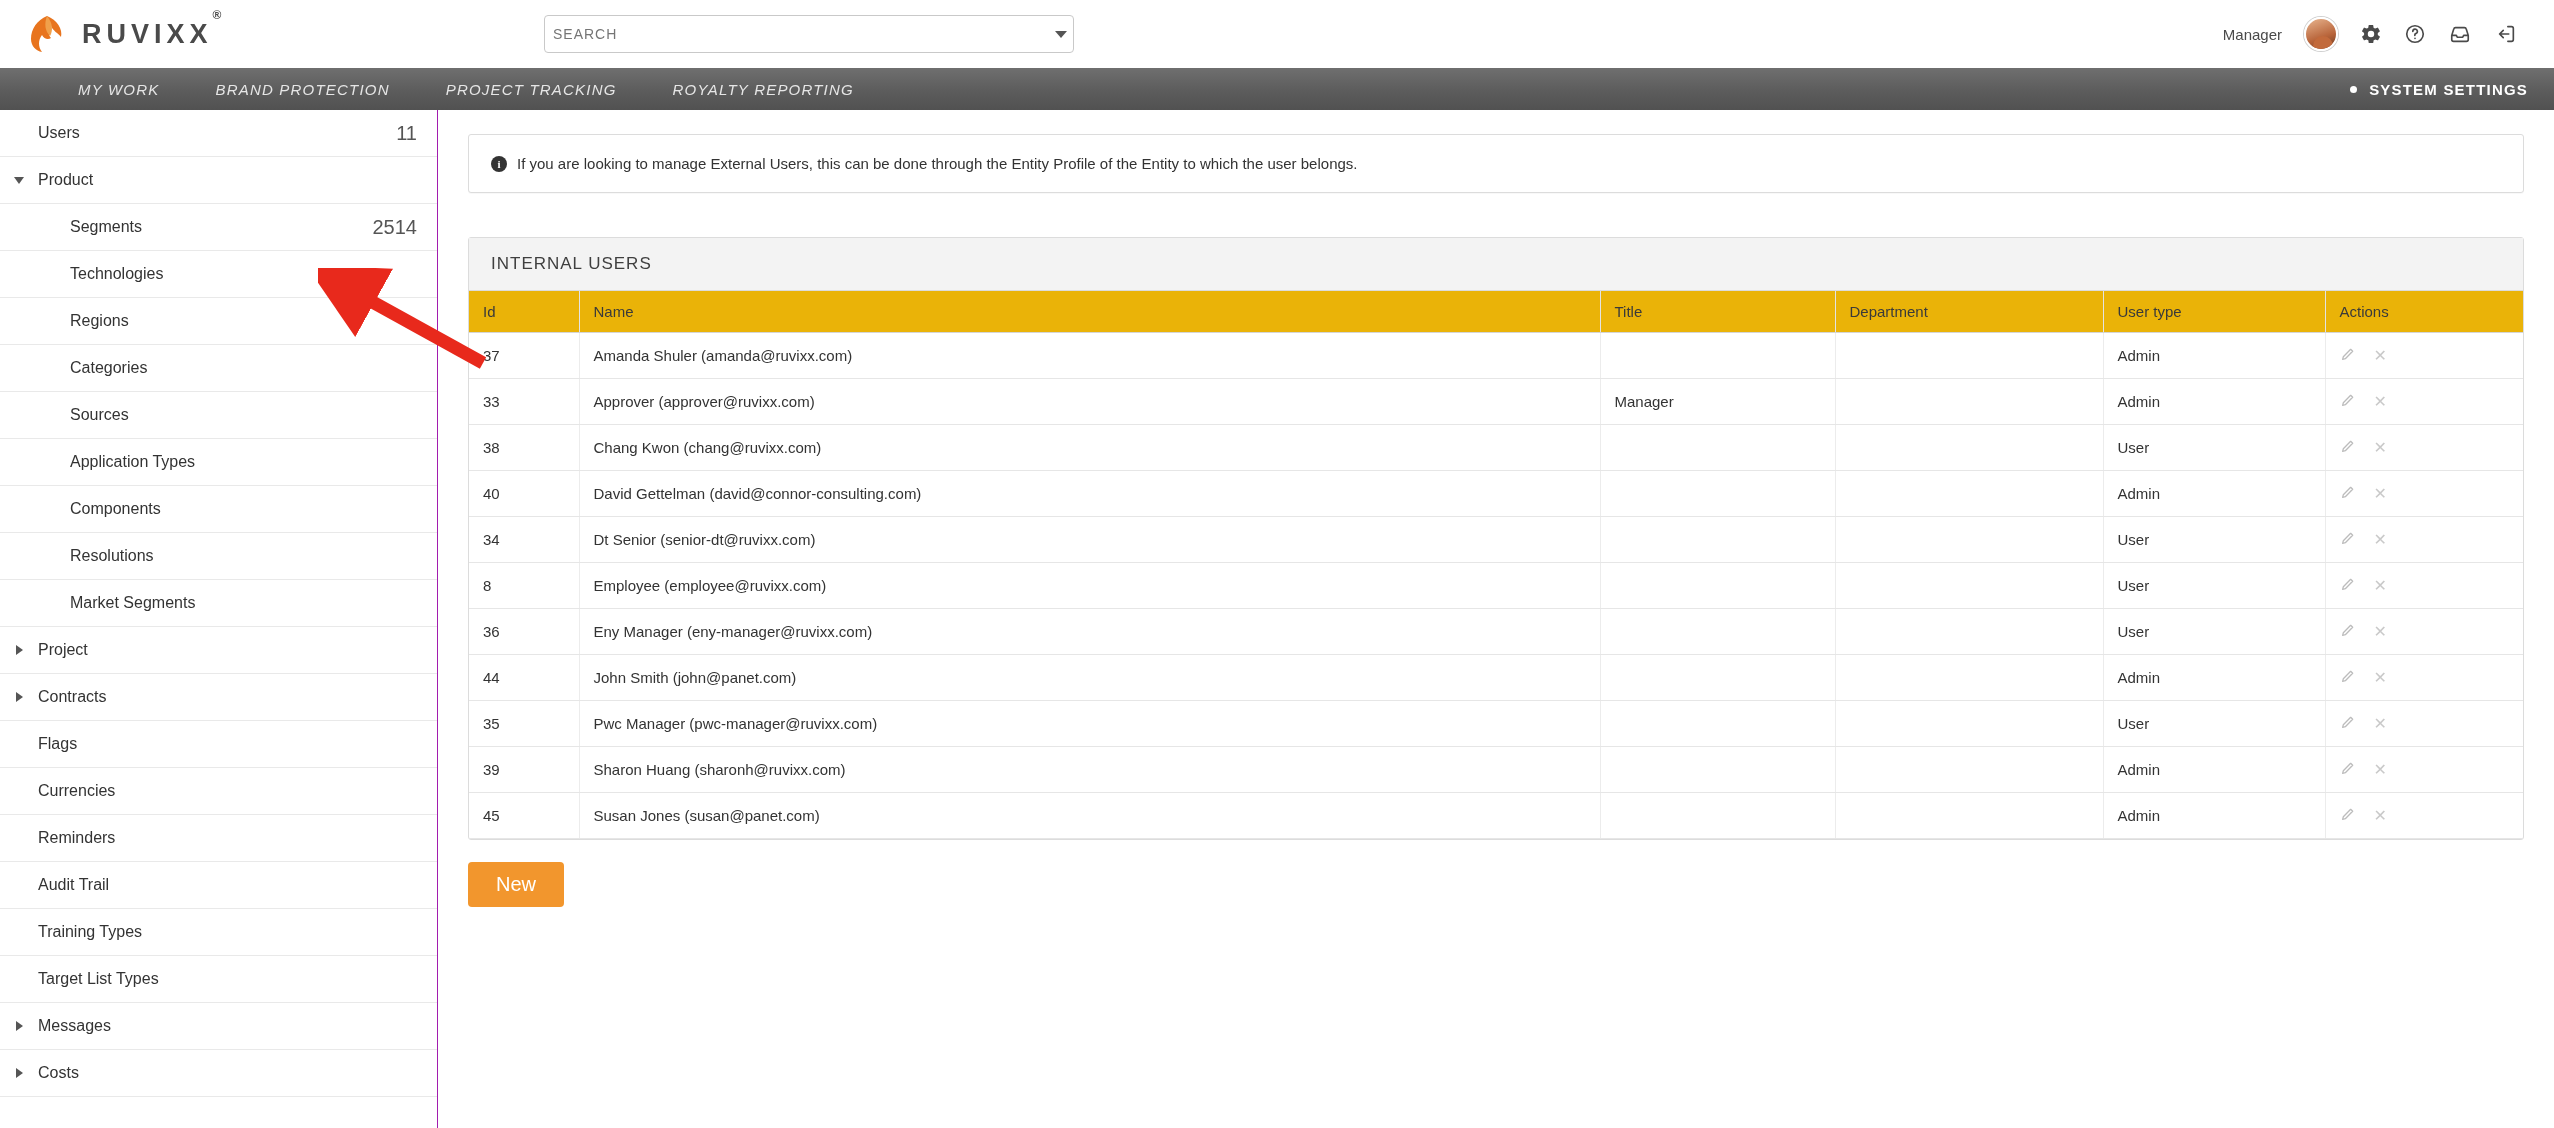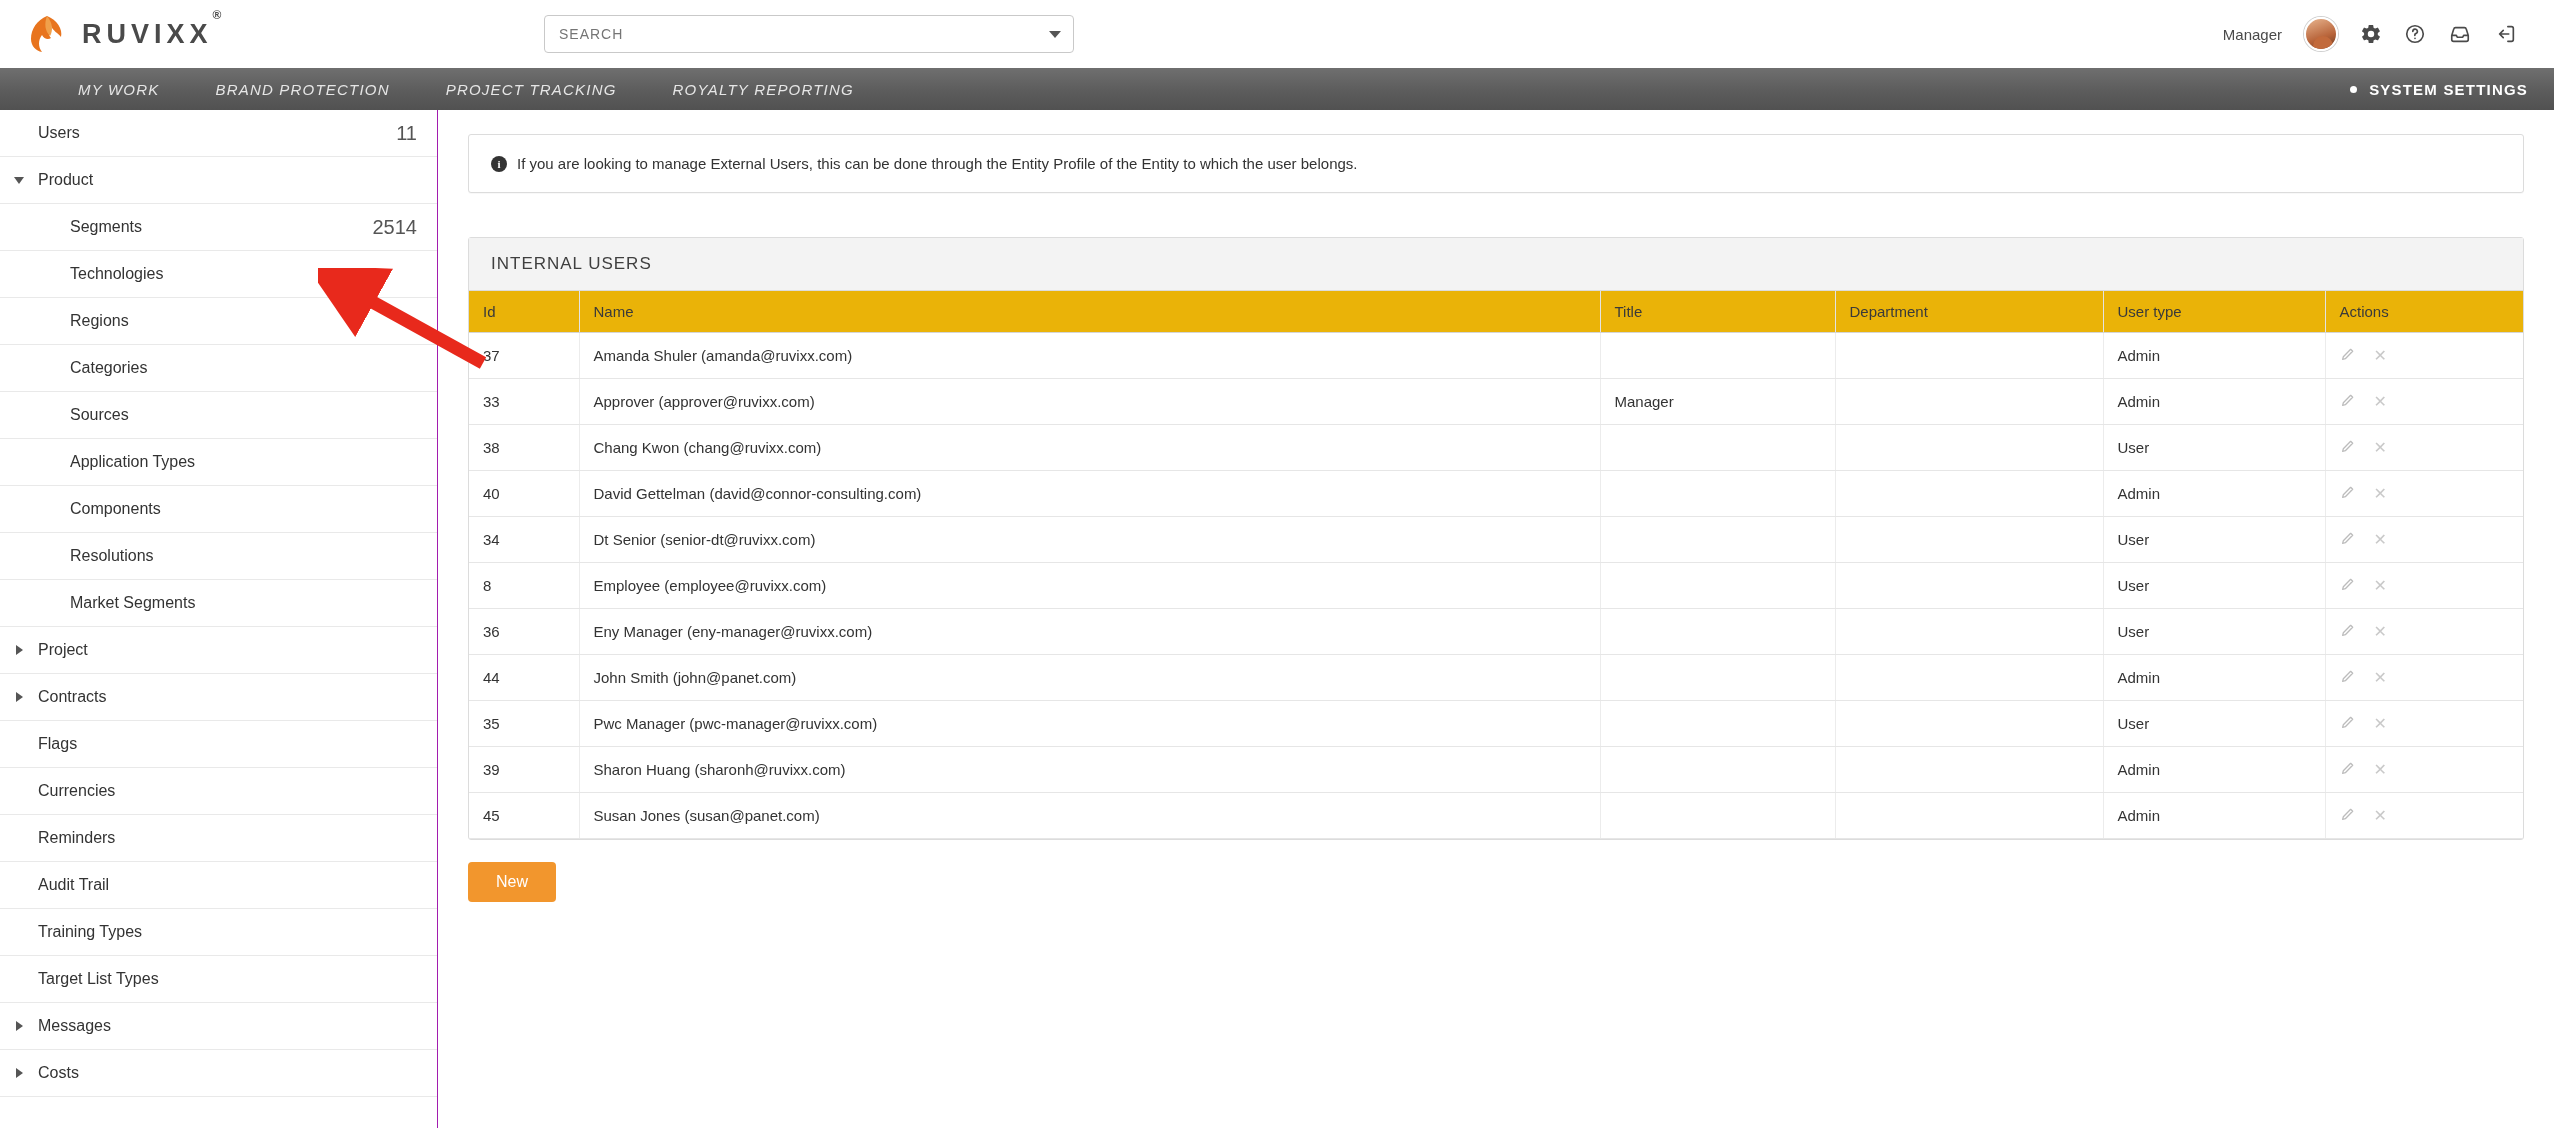--- a/index.html
+++ b/index.html
@@ -37,21 +37,21 @@
   .brand-text sup { font-size: 12px; letter-spacing: 0; top: -14px; position: relative; }
 
   .searchbox {
     width: 530px;
     height: 38px;
     border: 1px solid #c9c9c9;
     border-radius: 4px;
     background: #fff;
     display: flex;
     align-items: center;
-    padding: 0 12px;
+    padding: 0 6px;
     position: relative;
     margin-left: 88px;
   }
   .searchbox input {
     border: 0; outline: 0;
     font-size: 14px;
     letter-spacing: 1px;
     color: #777;
     width: 100%;
     background: transparent;
@@ -228,21 +228,21 @@
   .col-act { width: 198px; }
   .act { display: flex; gap: 18px; align-items: center; color: #b9b9b9; }
   .act .x { font-size: 16px; color: #c9c9c9; cursor: pointer; }
   .btn-new {
     margin-top: 22px;
     display: inline-block;
     background: #f2962d;
     color: #ffffff;
     border: 0;
     border-radius: 4px;
-    font-size: 16px;
+    font-size: 20px;
     padding: 11px 28px;
     cursor: pointer;
     font-family: "Liberation Sans", sans-serif;
   }
 
   
   .annot-arrow {
     position: absolute;
     left: 318px;
     top: 268px;

